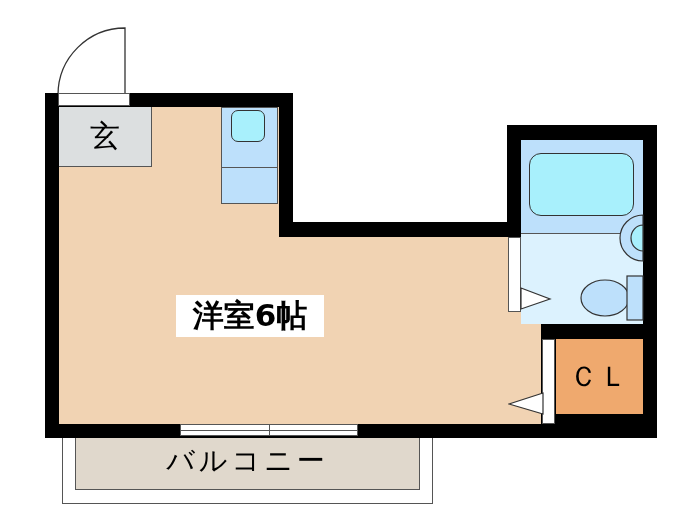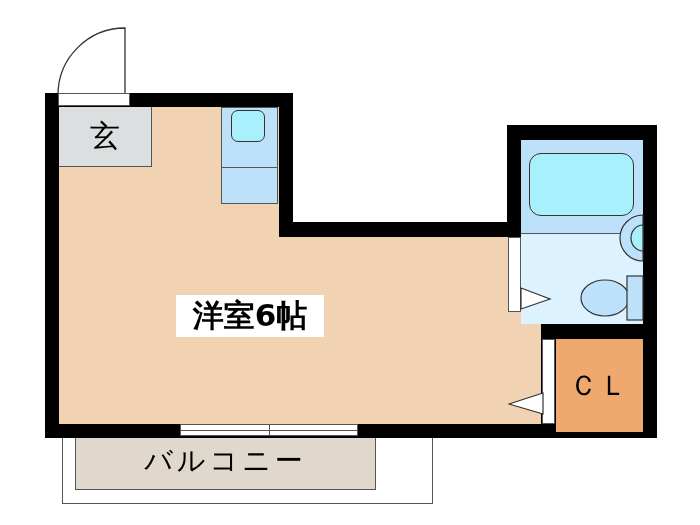--- a/index.html
+++ b/index.html
@@ -19,21 +19,21 @@
   .door-leaf { background: #ffffff; border: 1px solid #555; }
 </style>
 </head>
 <body>
 
 <svg class="abs" style="left:55px;top:25px;width:80px;height:80px;" viewBox="0 0 80 80">
   <path d="M3,70 A67,67 0 0 1 70,3 L70,70" fill="#fff" stroke="#333" stroke-width="1.3"></path>
 </svg>
 
 <div class="abs balcony-outer" style="left:62px;top:430px;width:371px;height:74px;"></div>
-<div class="abs balcony-inner label" style="left:75px;top:432px;width:301px;height:58px;font-size:28px;letter-spacing:4px;">
+<div class="abs balcony-inner label" style="left:75px;top:432px;width:345px;height:58px;font-size:28px;letter-spacing:4px;">
   <span>バルコニー</span>
 </div>
 
 <div class="abs wall" style="left:45px;top:93px;width:248px;height:345px;"></div>
 <div class="abs wall" style="left:275px;top:222px;width:270px;height:216px;"></div>
 
 <div class="abs wall" style="left:507px;top:125px;width:150px;height:313px;"></div>
 
 <div class="abs room-main" style="left:59px;top:107px;width:220px;height:317px;"></div>
 <div class="abs room-main" style="left:279px;top:237px;width:262px;height:187px;"></div>
@@ -61,21 +61,21 @@
 <svg class="abs" style="left:580px;top:273px;width:64px;height:50px;" viewBox="0 0 64 50">
   <ellipse cx="25" cy="25" rx="24" ry="18" fill="#bde0fb" stroke="#333" stroke-width="1.2"></ellipse>
   <rect x="47" y="3" width="16" height="44" fill="#bde0fb" stroke="#333" stroke-width="1.2"></rect>
 </svg>
 
 <div class="abs door-leaf" style="left:508px;top:237px;width:13px;height:75px;"></div>
 <svg class="abs" style="left:520px;top:285px;width:32px;height:26px;" viewBox="0 0 32 26">
   <path d="M1,3 L30,14 L1,24 Z" fill="#fff" stroke="#333" stroke-width="1.2"></path>
 </svg>
 
-<div class="abs closet label" style="left:556px;top:339px;width:87px;height:93px;font-size:28px;letter-spacing:2px;">
+<div class="abs closet label" style="left:556px;top:339px;width:87px;height:75px;font-size:28px;letter-spacing:2px;">
   <span>ＣＬ</span>
 </div>
 
 <div class="abs door-leaf" style="left:542px;top:339px;width:13px;height:85px;"></div>
 <svg class="abs" style="left:508px;top:392px;width:36px;height:24px;" viewBox="0 0 36 24">
   <path d="M35,1 L1,12 L35,22 Z" fill="#fff" stroke="#333" stroke-width="1.2"></path>
 </svg>
 
 <div class="abs" style="left:180px;top:424px;width:178px;height:12px;background:#fff;border:1px solid #555;">
   <div class="abs" style="left:0;top:5px;width:100%;height:1px;background:#555;"></div>

